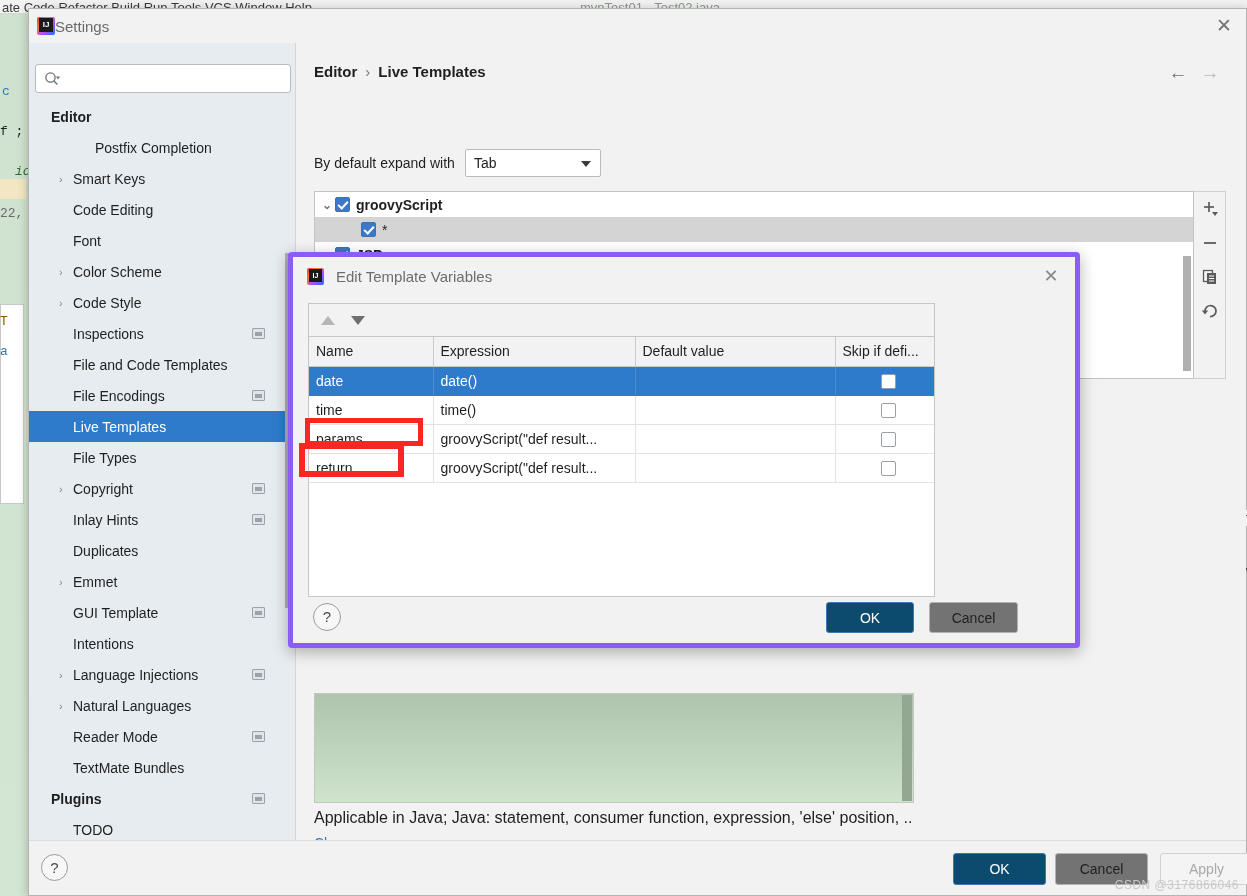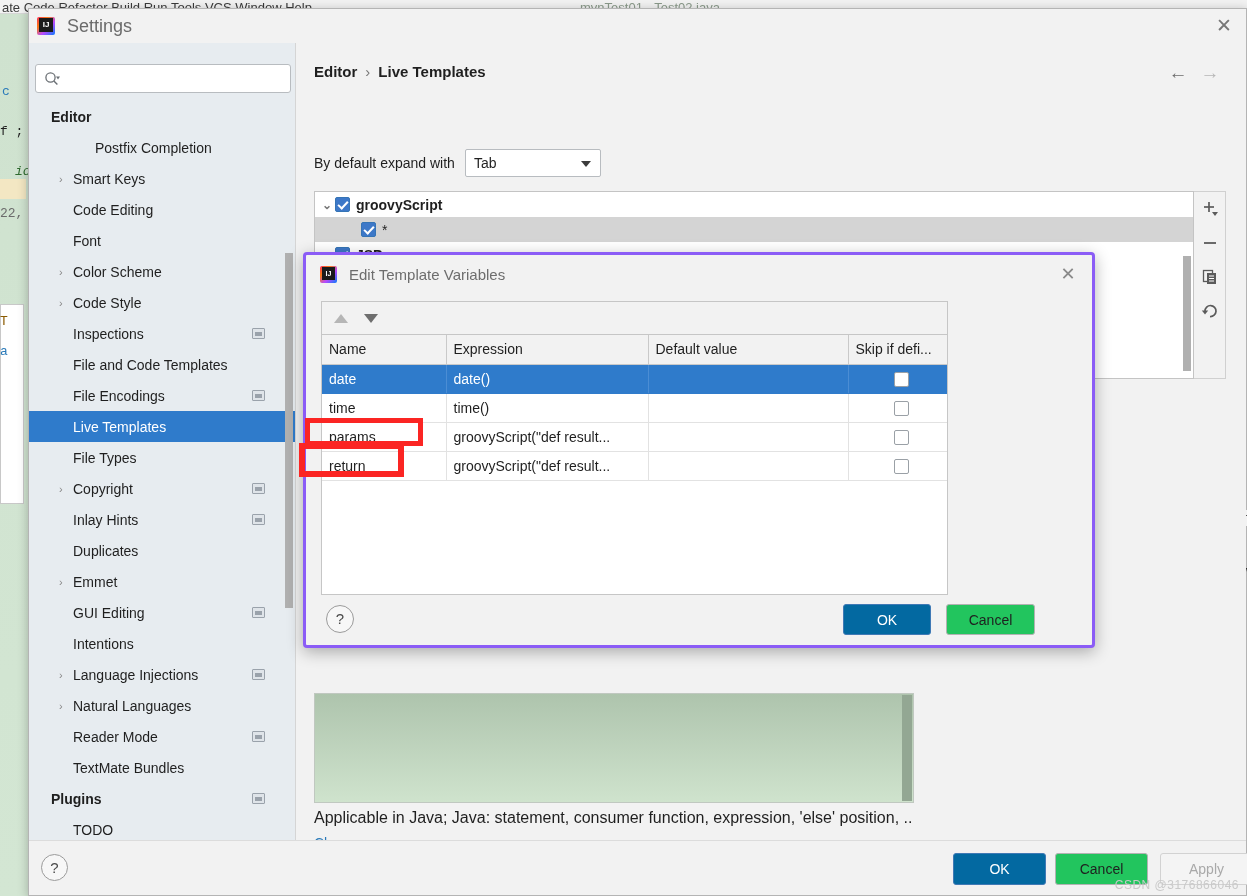--- a/index.html
+++ b/index.html
@@ -65,21 +65,21 @@
     width: 18px; height: 18px; margin-left: 8px;
     border-radius: 2px; position: relative; overflow: hidden;
     background: linear-gradient(135deg,#fe315d 0%,#f97a12 30%,#b74aff 62%,#087cfa 100%);
   }
   #ij-logo-main::after {
     content:"IJ"; position:absolute; left:2px; top:1px;
     width:14px; height:14px; background:#1a1a1a; color:#fff;
     font-size:8px; font-weight:bold; line-height:14px; text-align:center;
   }
   #settings-title {
-    margin-left: 12px; font-size: 18px; color: #6b6b6b;
+    font-size: 15px; color: #6b6b6b;
   }
   #settings-close {
     position: absolute; right: 12px; top: 8px;
     width: 20px; height: 20px; color: #777; font-size: 19px;
     line-height: 18px; text-align: center; cursor: default;
   }
 
   #settings-body {
     position: absolute; left: 0; top: 34px; right: 0; bottom: 55px;
     display: flex;
@@ -243,32 +243,32 @@
     background: #f2f2f2; border-top: 1px solid #dcdcdc;
   }
   #help-btn-main {
     position: absolute; left: 12px; top: 13px; width: 27px; height: 27px;
     border-radius: 50%; border: 1px solid #9b9b9b; background: #f7f7f7;
     color: #4a4a4a; font-size: 15px; text-align: center; line-height: 25px;
   }
   .btn {
     height: 32px; border-radius: 3px; font-size: 14px;
     display: flex; align-items: center; justify-content: center;
-    border: 1px solid #b2b2b2; background: #22c55e; color: #1f1f1f;
-  }
-  .btn.primary { background: #0369a1; border-color: #3f79b5; color: #fff; }
+    border: 1px solid #b2b2b2; background: #737373; color: #1f1f1f;
+  }
+  .btn.primary { background: #0c4a6e; border-color: #3f79b5; color: #fff; }
   .btn.disabled { color: #a9a9a9; border-color: #d2d2d2; background: #f4f4f4; }
   #ok-main { position: absolute; right: 200px; top: 12px; width: 93px; }
   #cancel-main { position: absolute; right: 98px; top: 12px; width: 93px; }
   #apply-main { position: absolute; right: -7px; top: 12px; width: 93px; }
 
   
   #dialog {
-    position: absolute; left: 303px; top: 252px; width: 792px; height: 396px;
-    background: #f2f2f2; border: 3px solid #8b5cf6; border-radius: 4px;
+    position: absolute; left: 288px; top: 252px; width: 792px; height: 396px;
+    background: #f2f2f2; border: 5px solid #8b5cf6; border-radius: 4px;
     box-shadow: 0 4px 16px rgba(0,0,0,0.3);
   }
   #dialog-titlebar { position: relative; height: 39px; display: flex; align-items: center; }
   #ij-logo-dlg {
     width: 17px; height: 17px; margin-left: 14px; border-radius: 2px;
     position: relative; overflow: hidden;
     background: linear-gradient(135deg,#fe315d 0%,#f97a12 30%,#b74aff 62%,#087cfa 100%);
   }
   #ij-logo-dlg::after {
     content:"IJ"; position:absolute; left:2px; top:1px;
@@ -433,21 +433,21 @@
             <span class="mod-badge"></span>
           </div>
           <div class="nav-item child">
             <span>Duplicates</span>
           </div>
           <div class="nav-item child">
             <span class="arrow">›</span>
             <span>Emmet</span>
           </div>
           <div class="nav-item child">
-            <span>GUI Editing</span>
+            <span>GUI Template</span>
             <span class="mod-badge"></span>
           </div>
           <div class="nav-item child">
             <span>Intentions</span>
           </div>
           <div class="nav-item child">
             <span class="arrow">›</span>
             <span>Language Injections</span>
             <span class="mod-badge"></span>
           </div>

